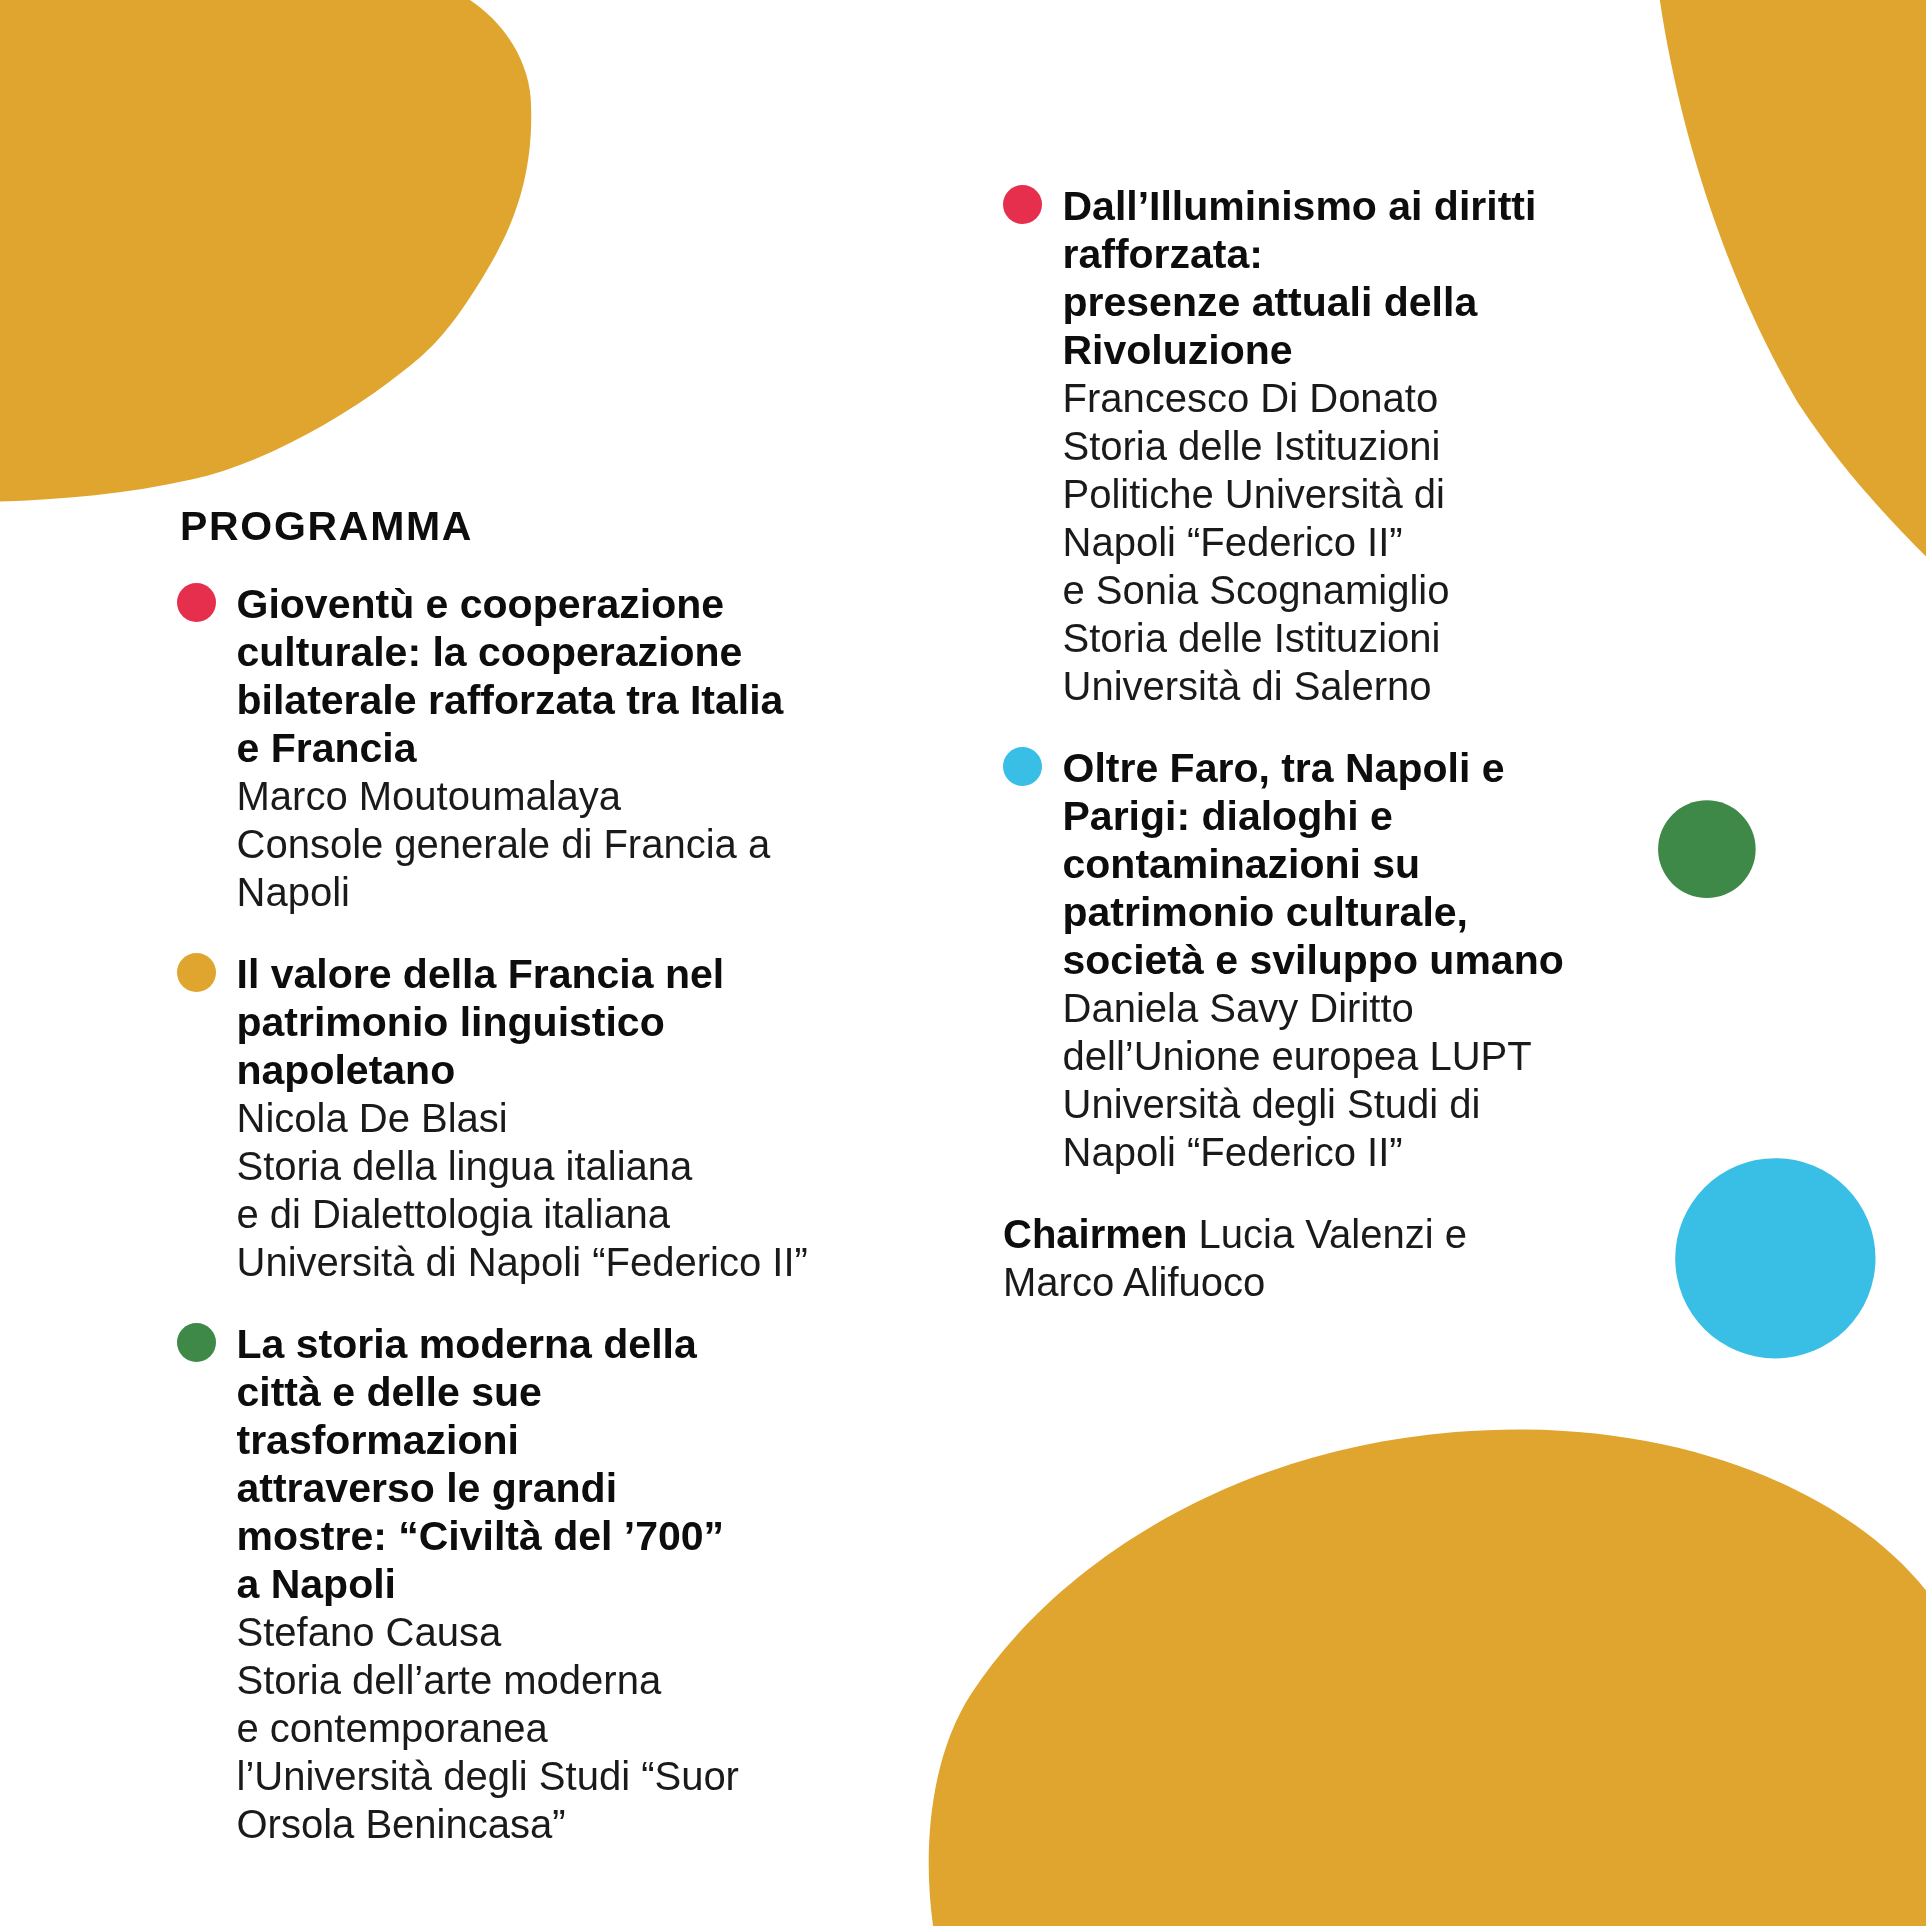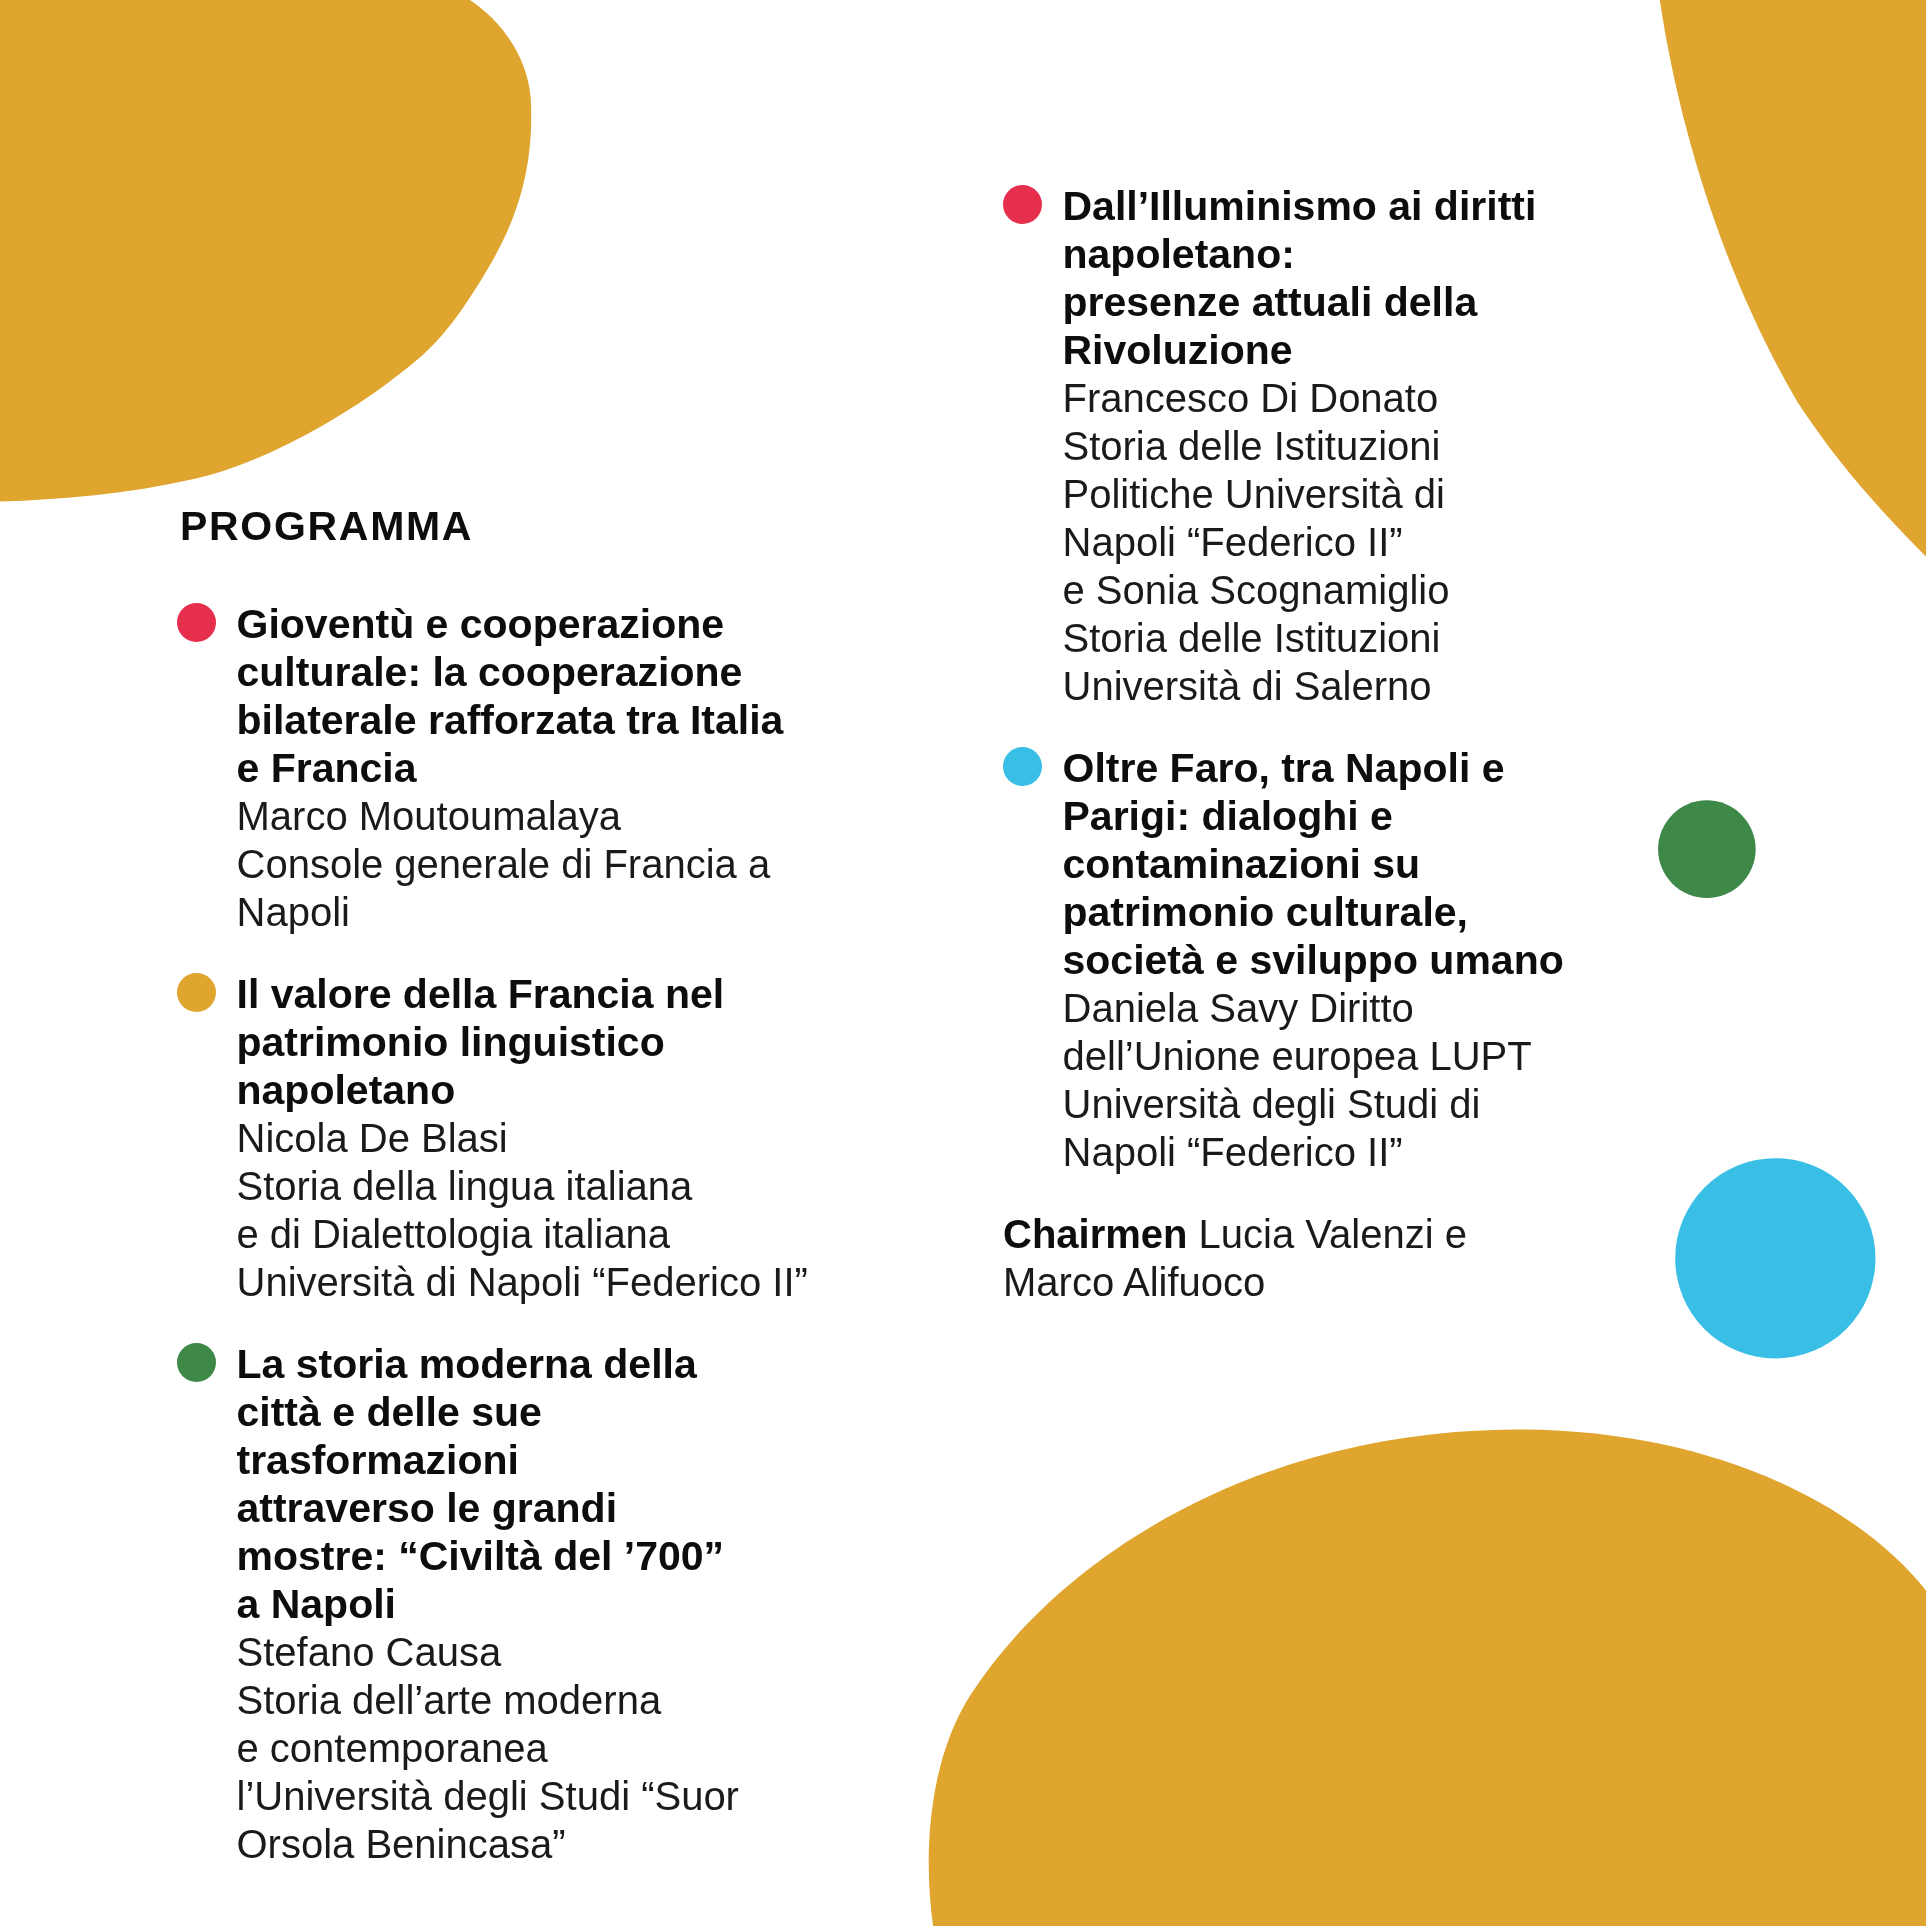--- a/index.html
+++ b/index.html
@@ -8,21 +8,21 @@
     background:#ffffff;
     font-family:"Liberation Sans", sans-serif;
     color:#111111;
   }
   #blob-layer{position:absolute;left:0;top:0;width:1926px;height:1926px;pointer-events:none;}
   .heading{
     position:absolute;left:180px;top:503px;
     font-size:41px;font-weight:700;letter-spacing:1.7px;color:#0d0d0d;
   }
   .col{position:absolute;}
-  #left-col{left:177px;top:600px;width:856px;}
+  #left-col{left:177px;top:580px;width:856px;}
   #right-col{left:1003px;top:182px;width:856px;}
   .program-item{display:flex;align-items:flex-start;margin-bottom:34px;}
   .bullet-dot{
     flex:0 0 auto;width:39px;height:39px;border-radius:50%;
     margin-right:20.5px;margin-top:3.4px;
   }
   .item-text{flex:1 1 auto;}
   .title-line{
     font-weight:700;font-size:41px;line-height:48px;
     white-space:nowrap;color:#0d0d0d;
@@ -94,21 +94,21 @@
         <div class="detail-line">Orsola Benincasa”</div>
       </div>
     </div>
   </div>
 
 <div id="right-col" class="col">
 <div class="program-item">
       <span class="bullet-dot" style="background: rgb(230, 46, 77);"></span>
       <div class="item-text">
         <div class="title-line">Dall’Illuminismo ai diritti</div>
-        <div class="title-line">napoletano:</div>
+        <div class="title-line">rafforzata:</div>
         <div class="title-line">presenze attuali della</div>
         <div class="title-line">Rivoluzione</div>
         <div class="detail-line">Francesco Di Donato</div>
         <div class="detail-line">Storia delle Istituzioni</div>
         <div class="detail-line">Politiche Università di</div>
         <div class="detail-line">Napoli “Federico II”</div>
         <div class="detail-line">e Sonia Scognamiglio</div>
         <div class="detail-line">Storia delle Istituzioni</div>
         <div class="detail-line">Università di Salerno</div>
       </div>

